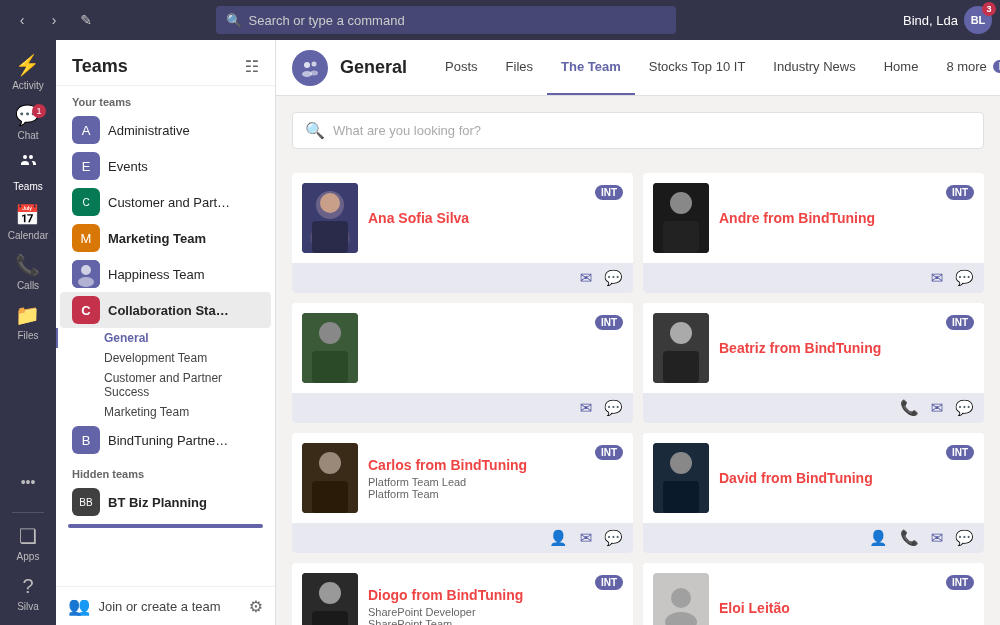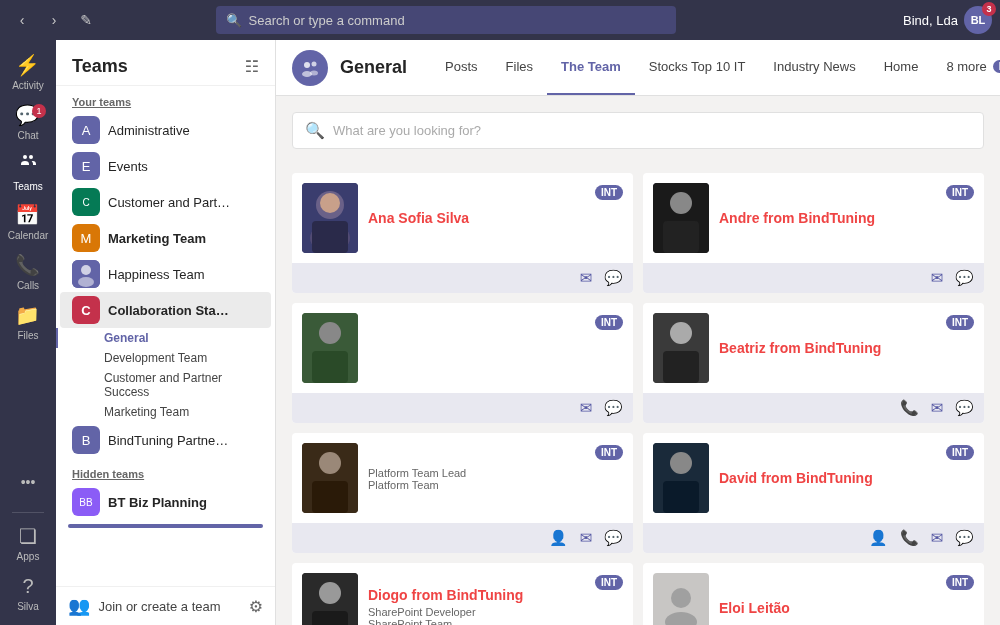--- a/index.html
+++ b/index.html
@@ -64,21 +64,21 @@
       width: 220px; background: #fff; border-right: 1px solid #e0e0e0;
       display: flex; flex-direction: column; overflow: hidden; flex-shrink: 0;
     }
     .sidebar-header {
       display: flex; align-items: center; justify-content: space-between;
       padding: 16px 16px 8px; border-bottom: 1px solid #f0f0f0;
     }
     .sidebar-title { font-size: 18px; font-weight: 700; color: #252525; }
     .sidebar-filter { background: none; border: none; cursor: pointer; color: #666; font-size: 16px; }
     .sidebar-content { flex: 1; overflow-y: auto; padding-bottom: 8px; }
-    .sidebar-section-label { font-size: 11px; color: #666; padding: 10px 16px 4px; font-weight: 600; text-decoration: underline; }
+    .sidebar-section-label { font-size: 11px; color: #666; padding: 10px 16px 4px; font-weight: 600; }
     .team-item {
       display: flex; align-items: center; padding: 4px 8px 4px 12px;
       cursor: pointer; border-radius: 4px; margin: 0 4px; gap: 8px; min-height: 36px;
     }
     .team-item.active-section { background: #ebebeb; font-weight: 600; }
     .team-icon {
       width: 28px; height: 28px; border-radius: 6px; background: #6264a7;
       display: flex; align-items: center; justify-content: center; color: #fff; font-size: 13px; flex-shrink: 0;
     }
     .team-name { font-size: 13px; color: #252525; flex: 1; white-space: nowrap; overflow: hidden; text-overflow: ellipsis; }
@@ -301,21 +301,21 @@
 
       <div class="team-item">
         <div class="team-icon" style="background:#6264a7;">B</div>
         <span class="team-name">BindTuning Partner Cent...</span>
         <button class="team-more">•••</button>
       </div>
 
       <div class="sidebar-section-label">Hidden teams</div>
 
       <div class="team-item">
-        <div class="team-icon" style="background:#8b5cf6;font-size:10px;">BB</div>
+        <div class="team-icon" style="background:#404040;font-size:10px;">BB</div>
         <span class="team-name" style="font-weight:700;">BT Biz Planning</span>
         <button class="team-more">•••</button>
       </div>
       <div style="height:4px;background:#6264a7;margin:4px 12px 0;border-radius:2px;"></div>
     </div>
     <div class="sidebar-footer">
       <div class="join-team">
         <span class="join-icon">👥</span>
         <span>Join or create a team</span>
       </div>
@@ -447,20 +447,21 @@
         <div class="member-card">
           <div class="member-card-top">
             <div class="member-photo photo-carlos">
               <svg width="56" height="70" viewBox="0 0 56 70" fill="none">
                 <rect width="56" height="70" fill="#3a2a18"></rect>
                 <circle cx="28" cy="20" r="11" fill="#9a8878"></circle>
                 <rect x="10" y="38" width="36" height="32" rx="4" fill="#2a1a08"></rect>
               </svg>
             </div>
             <div class="member-info">
+              <span class="member-name">Carlos from BindTuning</span>
               <div class="member-role">Platform Team Lead</div>
               <div class="member-team">Platform Team</div>
             </div>
             <span class="member-badge">INT</span>
           </div>
           <div class="member-actions">
             <button class="action-icon">👤</button>
             <button class="action-icon">✉</button>
             <button class="action-icon">💬</button>
           </div>

